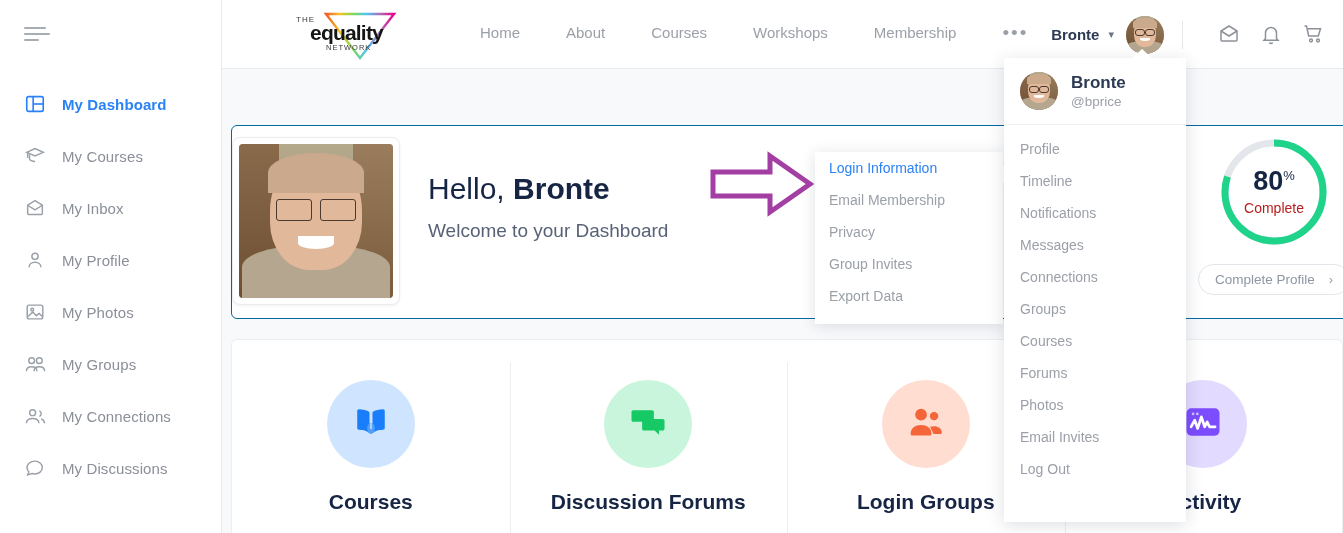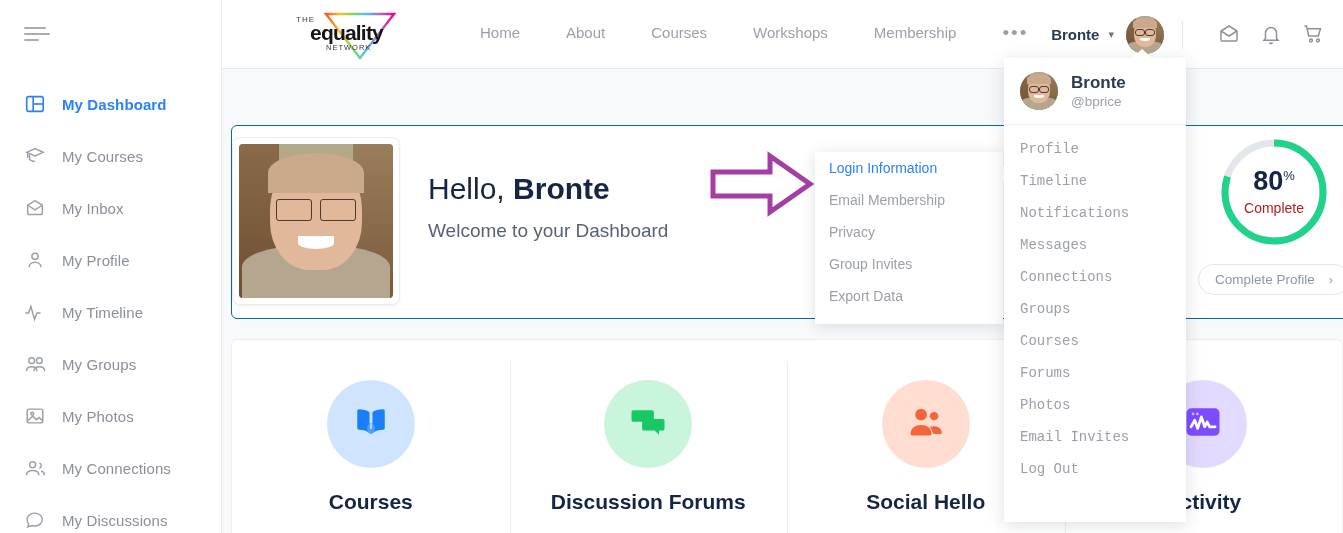--- a/index.html
+++ b/index.html
@@ -149,21 +149,21 @@
   }
   #um-head { display:flex; align-items:center; padding: 14px 0 14px 16px;
      border-bottom:1px solid #eef0f2; }
   #um-avatar { width:38px; height:38px; border-radius:50%; overflow:hidden;
      position:relative; background:#c3a98f; flex:0 0 38px; }
   #um-names { margin-left: 13px; }
   #um-name { font-size:17px; color:#2c3a53; font-weight:bold; line-height:1.15; }
   #um-handle { font-size:13.5px; color:#9ba0a8; margin-top:2px; }
   .um-item { height: 32px; display:flex; align-items:center; padding-left:16px;
      font-size:14px; color:#9ba0a8; cursor:pointer; }
-  #um-list { padding-top: 8px; font-family: Liberation Mono, monospace; }
+  #um-list { padding-top: 8px; }
 
   
   #annotation { position:absolute; left: 709px; top: 151px; width: 106px; height: 66px; z-index:45; pointer-events:none; }
 </style>
 </head>
 <body>
 
 <div id="app">
 
   <div id="sidebar">
@@ -211,50 +211,42 @@
       <div class="side-item">
         <span class="si-ico">
           <svg width="22" height="22" viewBox="0 0 24 24" fill="none" stroke="#9aa0a8" stroke-width="1.6">
             <circle cx="12" cy="8" r="3.4"></circle>
               <path d="M5.5 20c0-3.4 2.9-5.6 6.5-5.6s6.5 2.2 6.5 5.6"></path>
           </svg>
         </span>
         <span>My Profile</span>
       </div>
 
-      <div class="side-item">
-        <span class="si-ico">
-          <svg width="22" height="22" viewBox="0 0 24 24" fill="none" stroke="#9aa0a8" stroke-width="1.6" stroke-linecap="round">
-            <path d="M2 13h3l2.5-7 4 14 2.5-7h3.5"></path>
-          </svg>
-        </span>
-        <span>My Timeline</span>
+
+      <div class="side-item">
+        <span class="si-ico">
+          <svg width="22" height="22" viewBox="0 0 24 24" fill="none" stroke="#9aa0a8" stroke-width="1.6">
+            <rect x="3.5" y="4.5" width="17" height="15" rx="2"></rect>
+              <circle cx="9" cy="9.5" r="1.5"></circle>
+              <path d="M4.5 17l5-5 4 4 3-2.5 3.5 3.5"></path>
+          </svg>
+        </span>
+        <span>My Photos</span>
       </div>
 
       <div class="side-item">
         <span class="si-ico">
           <svg width="23" height="23" viewBox="0 0 24 24" fill="none" stroke="#9aa0a8" stroke-width="1.5">
             <circle cx="8" cy="8" r="3"></circle>
               <circle cx="16" cy="8" r="3"></circle>
             <path d="M2.5 19c0-3 2.5-4.6 5.5-4.6S13.5 16 13.5 19"></path>
             <path d="M10.5 19c0-3 2.5-4.6 5.5-4.6S21.5 16 21.5 19"></path>
           </svg>
         </span>
         <span>My Groups</span>
-      </div>
-
-      <div class="side-item">
-        <span class="si-ico">
-          <svg width="22" height="22" viewBox="0 0 24 24" fill="none" stroke="#9aa0a8" stroke-width="1.6">
-            <rect x="3.5" y="4.5" width="17" height="15" rx="2"></rect>
-              <circle cx="9" cy="9.5" r="1.5"></circle>
-              <path d="M4.5 17l5-5 4 4 3-2.5 3.5 3.5"></path>
-          </svg>
-        </span>
-        <span>My Photos</span>
       </div>
 
       <div class="side-item">
         <span class="si-ico">
           <svg width="23" height="23" viewBox="0 0 24 24" fill="none" stroke="#9aa0a8" stroke-width="1.5">
             <circle cx="9" cy="8" r="3.1"></circle>
               <path d="M2.5 19c0-3.2 2.8-5 6.5-5s6.5 1.8 6.5 5"></path>
             <path d="M16 6.2a3 3 0 010 5.6"></path>
               <path d="M18 14.6c2 .7 3.4 2.1 3.4 4.4"></path>
           </svg>
@@ -422,21 +414,21 @@
         <div class="card-ico" style="background:#ffddd0;">
           <span>
             <svg width="44" height="44" viewBox="0 0 24 24" fill="#f4663a">
               <circle cx="9.3" cy="8" r="3.2"></circle>
               <path d="M3.6 18.4c0-3 2.6-4.7 5.7-4.7s5.7 1.7 5.7 4.7c0 .6-.45 1-1 1H4.6c-.55 0-1-.4-1-1z"></path>
               <circle cx="16.4" cy="8.8" r="2.3"></circle>
               <path d="M14.2 14.6c.7-.25 1.45-.35 2.2-.35 2.3 0 4.2 1.25 4.2 3.45 0 .5-.4.9-.9.9h-3.6z"></path>
             </svg>
           </span>
         </div>
-        <div class="card-title">Social Hello</div>
+        <div class="card-title">Login Groups</div>
       </div>
 
       <div class="card">
         <div class="card-ico" style="background:#e3daff;">
           <span>
             <svg width="44" height="44" viewBox="0 0 24 24">
               <rect x="3" y="4.5" width="18" height="15" rx="2.6" fill="#7c4dff"></rect>
               <circle cx="6.6" cy="7.6" r=".75" fill="#cfc0ff"></circle>
               <circle cx="8.9" cy="7.6" r=".75" fill="#cfc0ff"></circle>
               <path d="M5.5 14.6l2-3.6 1.6 4.5 2-6.3 1.8 5.4 1.4-2.6 1.3 2.6h3" fill="none" stroke="#fff" stroke-width="1.5" stroke-linejoin="round" stroke-linecap="round"></path>

